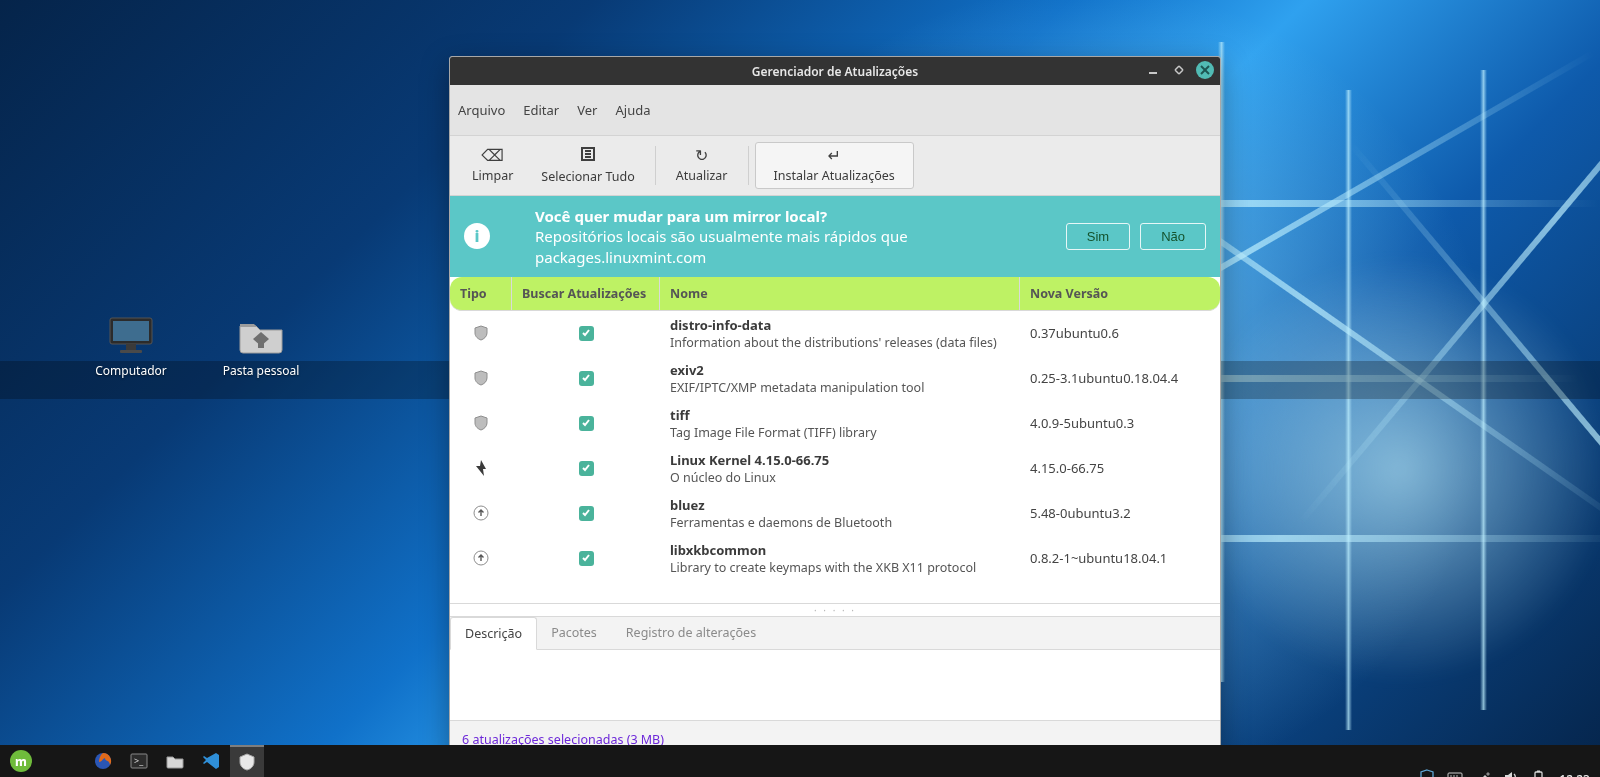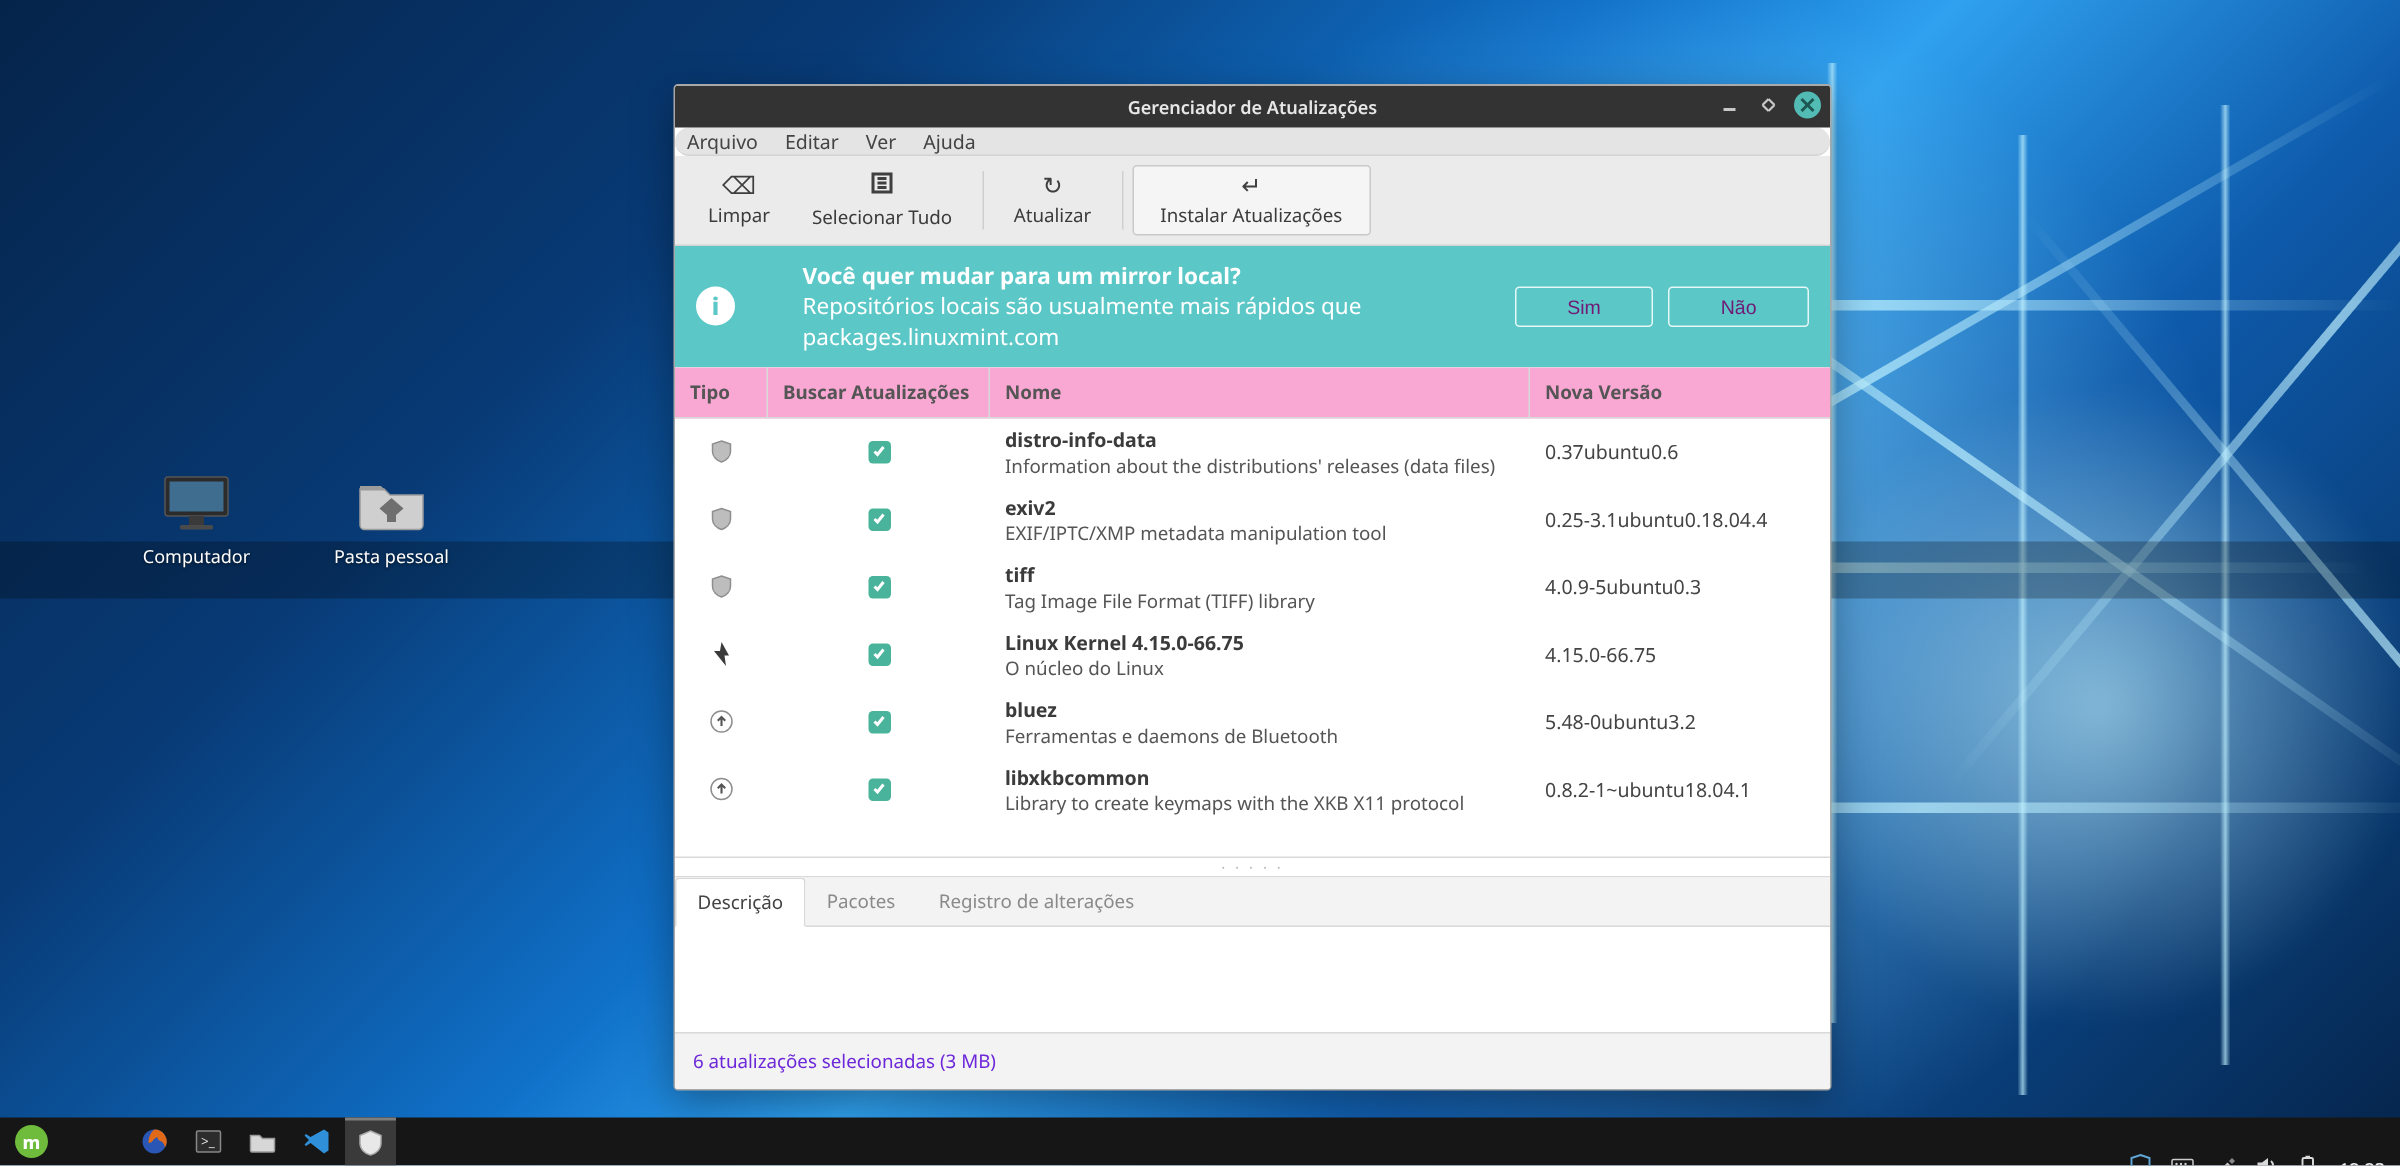--- a/index.html
+++ b/index.html
@@ -48,38 +48,38 @@
   .desk-icon .ico{width:48px;height:40px;display:flex;align-items:center;justify-content:center;margin-bottom:6px;}
   .icon-monitor{display:block;}
   .icon-folder{display:block;}
 
   
   .window{position:absolute;top:56px;left:449px;width:770px;background:#fff;border:1px solid #a8a8a8;box-shadow:0 8px 28px rgba(0,0,0,.35);border-radius:3px;overflow:hidden;}
   .titlebar{height:28px;background:var(--titlebar);color:#e7e7e7;display:flex;align-items:center;justify-content:center;position:relative;font-size:12px;font-weight:600;}
   .titlebar .controls{position:absolute;right:6px;top:4px;display:flex;gap:8px;align-items:center;}
   .tb-btn{width:18px;height:18px;display:inline-flex;align-items:center;justify-content:center;color:#d0d0d0;border-radius:50%;}
   .tb-close{background:var(--accent);color:#1d5652;font-weight:700;}
-  .menubar{background:var(--menubar);padding:0 8px;display:flex;gap:18px;color:#444;border-bottom:1px solid #d3d3d3;font-size:13px;border-radius:12px;}
+  .menubar{background:var(--menubar);padding:16px 8px;display:flex;gap:18px;color:#444;border-bottom:1px solid #d3d3d3;font-size:13px;}
   .menubar span{cursor:default;}
   .toolbar{background:var(--toolbar);padding:6px 8px;display:flex;align-items:stretch;border-bottom:1px solid #d3d3d3;}
   .tool{display:flex;flex-direction:column;align-items:center;justify-content:center;gap:4px;padding:4px 14px;color:#3b3b3b;font-size:12.5px;}
   .tool .gly{font-size:16px;color:#3f3f3f;line-height:1;}
   .vsep{width:1px;background:#cfcfcf;margin:4px 6px;}
   .tool.install{border:1px solid #c9c9c9;background:#f5f5f5;border-radius:3px;padding:4px 18px;}
   .banner{background:var(--accent-banner);color:#fff;display:flex;align-items:center;padding:10px 14px;gap:12px;}
   .banner .info-ico{width:26px;height:26px;border-radius:50%;background:#fff;color:var(--accent-banner);display:flex;align-items:center;justify-content:center;font-weight:800;font-size:16px;flex:0 0 auto;}
   .banner .msg{flex:1;font-size:15px;line-height:1.35;margin-left:33px;}
   .banner .msg b{font-weight:700;}
   .banner .btns{display:flex;gap:10px;}
-  .banner button{background:transparent;border:1px solid rgba(255,255,255,.85);color:#701a75;padding:5px 34px;border-radius:3px;font-size:13px;cursor:pointer;}
+  .banner button{background:transparent;border:1px solid rgba(255,255,255,.85);color:#14532d;padding:5px 20px;border-radius:3px;font-size:13px;cursor:pointer;}
 
   
   .tbl{background:#fff;border-bottom:1px solid var(--border);}
   .thead,.trow{display:grid;grid-template-columns:62px 148px 1fr 200px;align-items:center;}
-  .thead{background:#f9a8d4;border-bottom:1px solid var(--border);}
+  .thead{background:#bef264;border-bottom:1px solid var(--border);border-radius:12px;}
   .thead>div{padding:8px 10px;font-weight:700;color:#555;border-right:1px solid var(--border);font-size:12.5px;}
   .thead>div:last-child{border-right:none;}
   .trow{border-bottom:0;}
   .trow>div{padding:5px 10px;}
   .type-ico,.chk-cell{display:flex;justify-content:center;align-items:center;}
   .pkg-name{font-weight:700;}
   .pkg-desc{color:#555;font-size:12.5px;}
   .ver{color:#444;}
   .chk{width:15px;height:15px;border-radius:3px;background:var(--green);display:inline-flex;align-items:center;justify-content:center;color:#fff;font-size:11px;}
   .drag-dots{height:12px;display:flex;align-items:center;justify-content:center;color:#b8b8b8;letter-spacing:2px;font-size:10px;}

